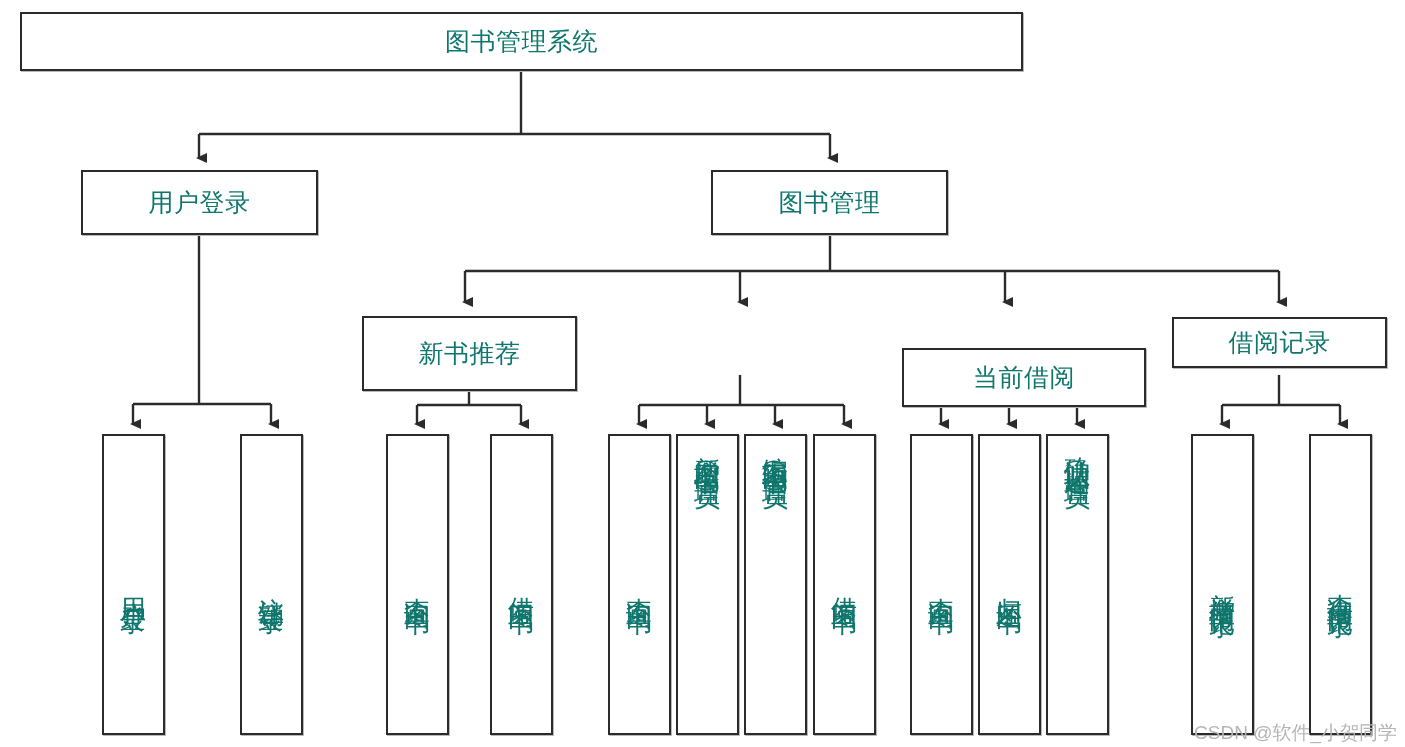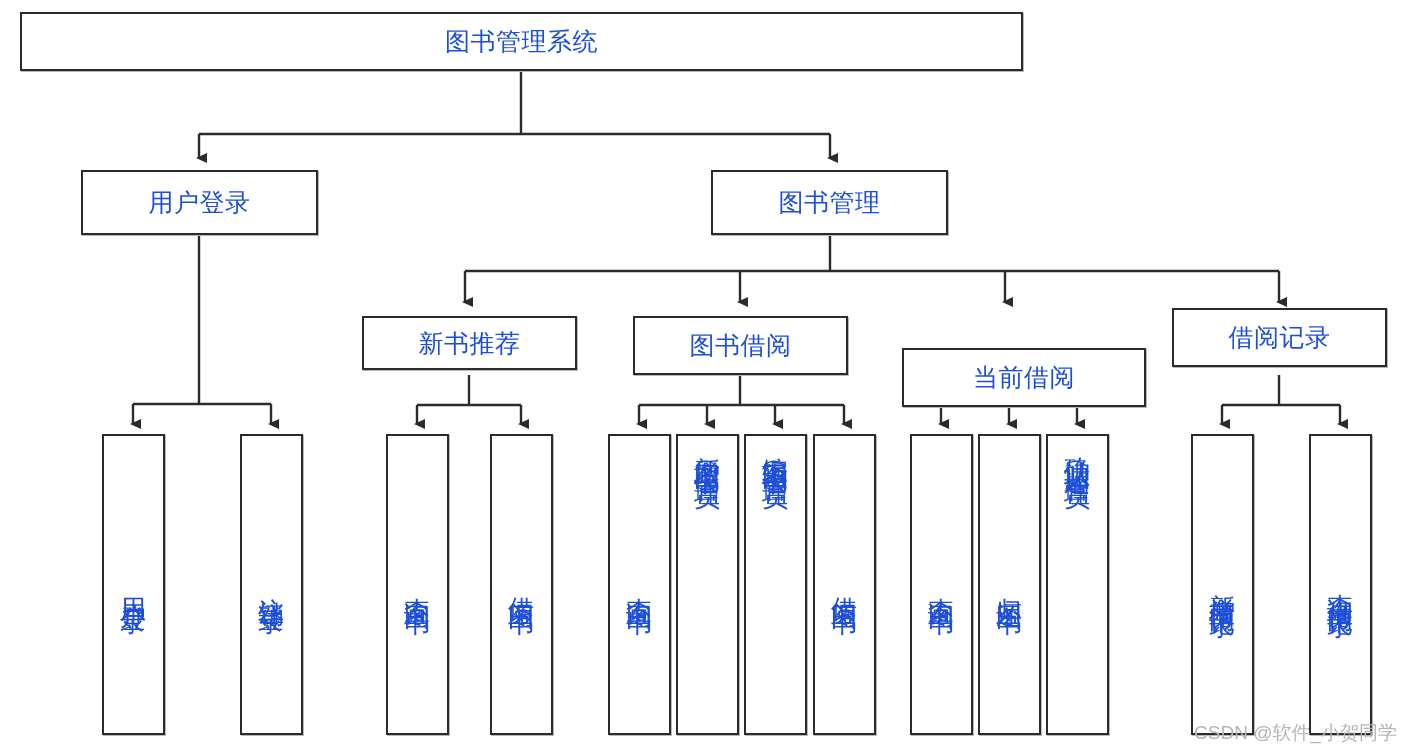--- a/index.html
+++ b/index.html
@@ -28,21 +28,21 @@
   }
   .node {
     position: absolute;
     box-sizing: border-box;
     background: #ffffff;
     border: 2px solid #2b2b2b;
     box-shadow: 1px 1px 0 0 #b9b9b9;
     display: flex;
     align-items: center;
     justify-content: center;
-    color: #1d4ed8;
+    color: #0f766e;
     z-index: 2;
   }
   .node .label {
     display: block;
     text-align: center;
     line-height: 1.06;
     white-space: nowrap;
   }
   
   .node.horiz .label {
@@ -140,33 +140,30 @@
   </div>
 
   <div class="node horiz" style="left:81px; top:170px; width:237px; height:65px;">
     <span class="label">用户登录</span>
   </div>
 
   <div class="node horiz" style="left:711px; top:170px; width:237px; height:65px;align-items:center;">
     <span class="label">图书管理</span>
   </div>
 
-  <div class="node horiz" style="left:362px; top:316px; width:215px; height:54px;">
+  <div class="node horiz" style="left:362px; top:316px; width:215px; height:75px;">
     <span class="label">新书推荐</span>
   </div>
 
-  <div class="node horiz" style="left:633px; top:316px; width:215px; height:59px;">
-    <span class="label">图书借阅</span>
-  </div>
 
   <div class="node horiz" style="left:902px; top:316px; width:244px; height:59px;margin-top:32px;">
     <span class="label">当前借阅</span>
   </div>
 
-  <div class="node horiz" style="left:1172px; top:308px; width:215px; height:59px;">
+  <div class="node horiz" style="left:1172px; top:317px; width:215px; height:51px;">
     <span class="label">借阅记录</span>
   </div>
 
   <div class="node vert centered" style="left:102px; top:434px; width:63px; height:301px;">
     <span class="label">用户登录</span>
   </div>
 
   <div class="node vert centered" style="left:240px; top:434px; width:63px; height:301px;">
     <span class="label">注销登录</span>
   </div>

